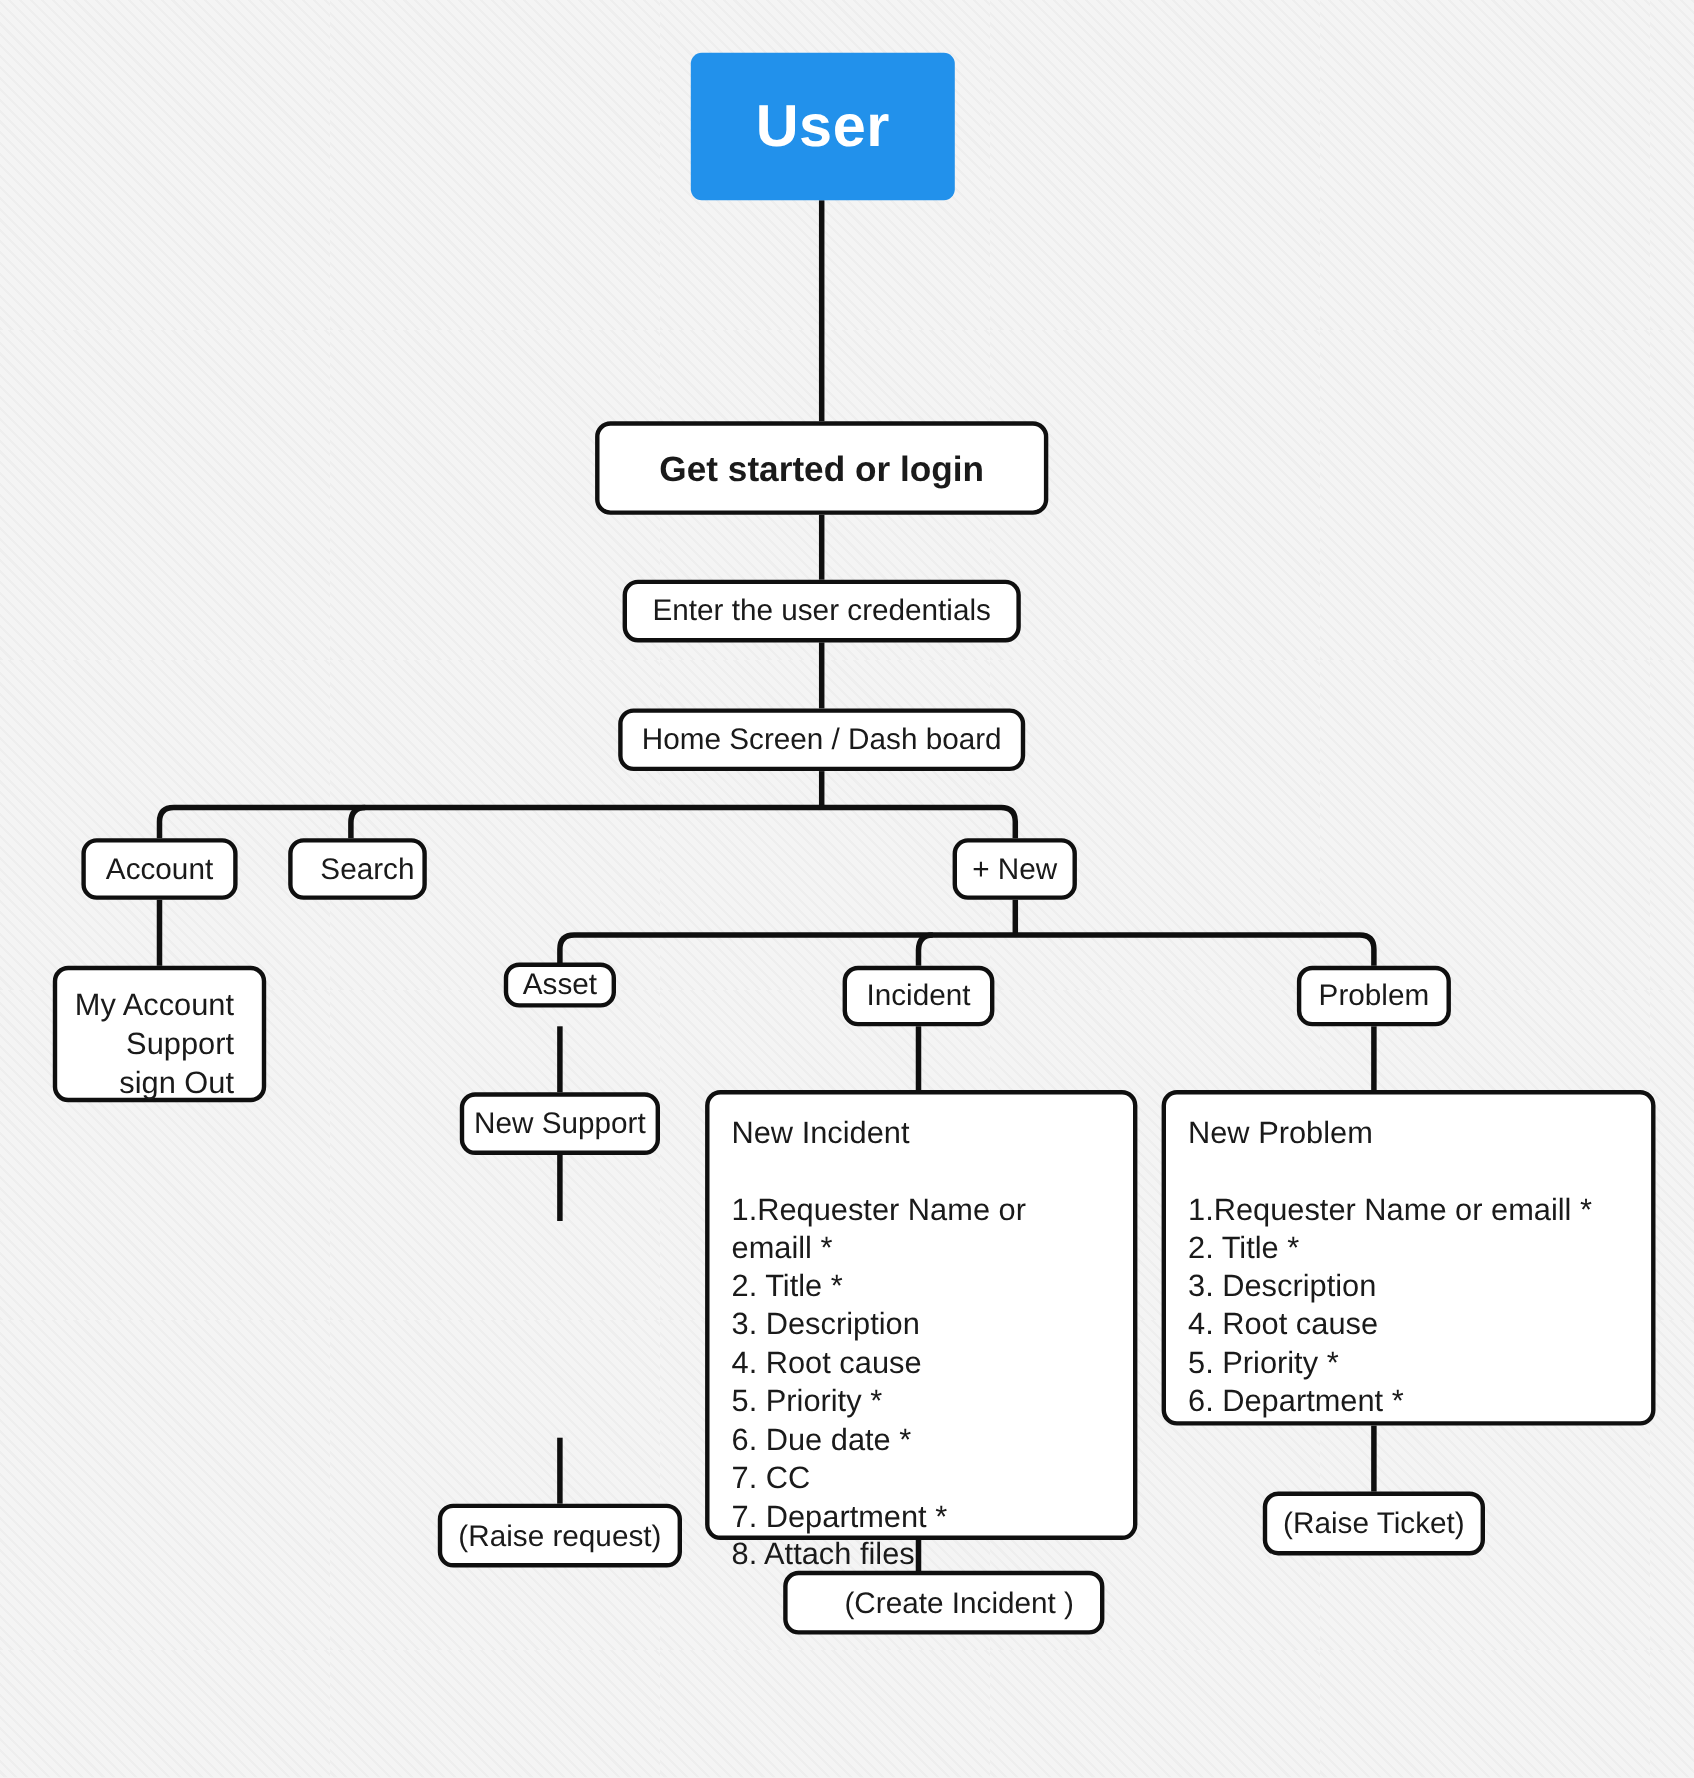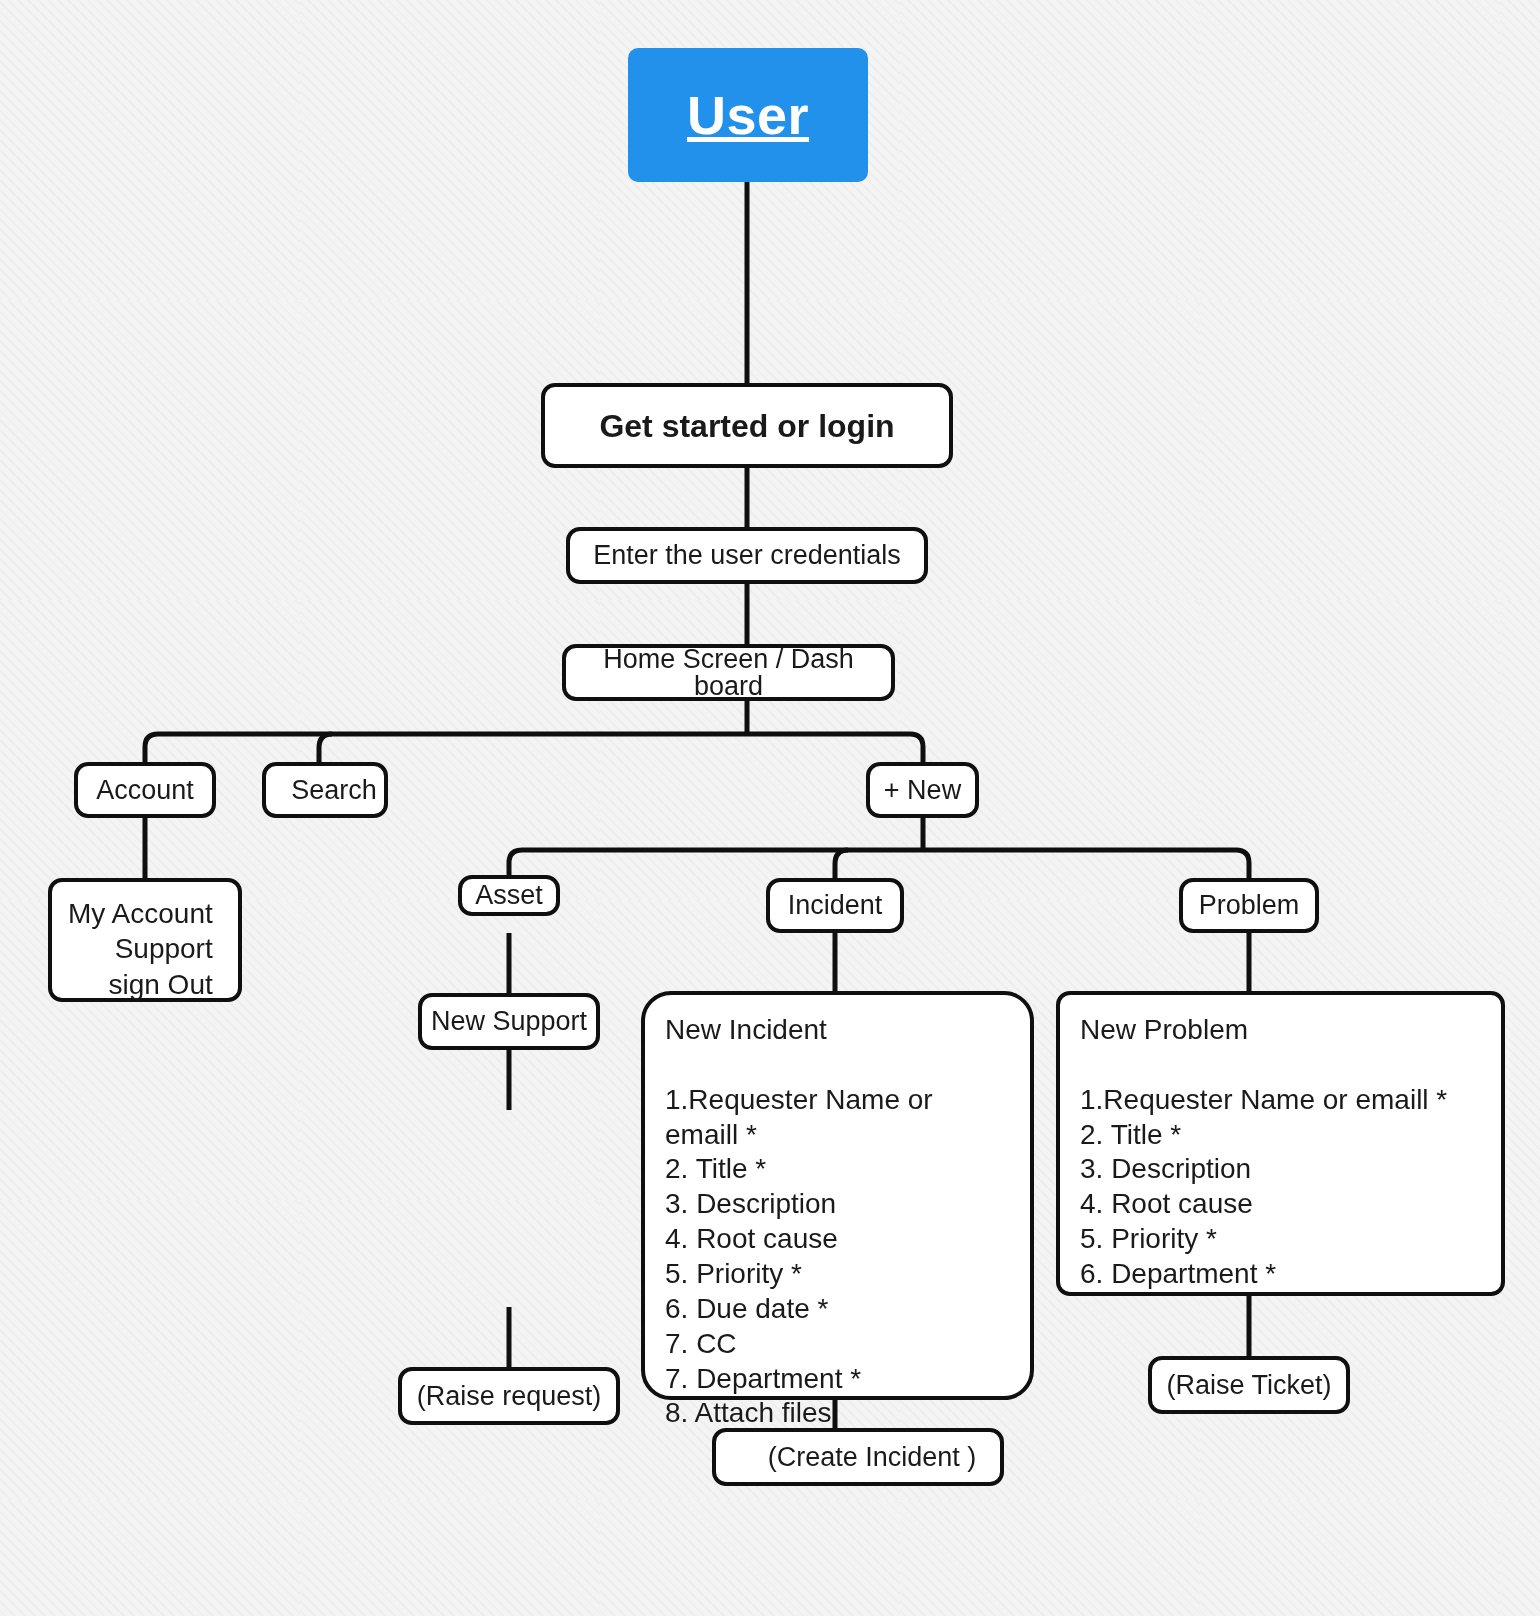--- a/index.html
+++ b/index.html
@@ -50,21 +50,20 @@
   }
   
   .node.root {
     background: #2291eb;
     border: none;
     border-radius: 10px;
     color: #ffffff;
     font-size: 54px;
     font-weight: 700;
     letter-spacing: 0.5px;
-    text-decoration: underline;
   }
   .node.emph {
     font-size: 32px;
     font-weight: 700;
   }
   .node.plain {
     font-size: 27px;
     font-weight: 400;
   }
   .node.listbox {
@@ -145,21 +144,21 @@
   </div>
 
   <div class="node plain" style="left:566px; top:527px; width:362px; height:57px;">
     <span class="txt">Enter the user credentials</span>
   </div>
 
   <div class="node emph" style="left:541px; top:383px; width:412px; height:85px;">
     <span class="txt">Get started or login</span>
   </div>
 
-  <div class="node plain" style="left:562px; top:644px; width:333px; height:57px;">
+  <div class="node plain" style="left:562px; top:644px; width:370px; height:57px;">
     <span class="txt">Home Screen / Dash board</span>
   </div>
 
   <div class="node plain" style="left:74px; top:762px; width:142px; height:56px;">
     <span class="txt">Account</span>
   </div>
 
   <div class="node plain" style="left:262px; top:762px; width:126px; height:56px;padding-left:18px;">
     <span class="txt">Search</span>
   </div>
@@ -188,21 +187,21 @@
 
   <div class="node plain" style="left:418px; top:993px; width:182px; height:57px;">
     <span class="txt">New Support</span>
   </div>
 
 
   <div class="node plain" style="left:398px; top:1367px; width:222px; height:58px;">
     <span class="txt">(Raise request)</span>
   </div>
 
-  <div class="node formbox" style="left:641px; top:991px; width:393px; height:409px;border-radius:30px;">
+  <div class="node formbox" style="left:641px; top:991px; width:393px; height:409px;">
     <span class="txt">New Incident
 
 1.Requester Name or emaill *
 2. Title *
 3. Description
 4. Root cause
 5. Priority *
 6. Due date *
 7. CC
 7. Department *

